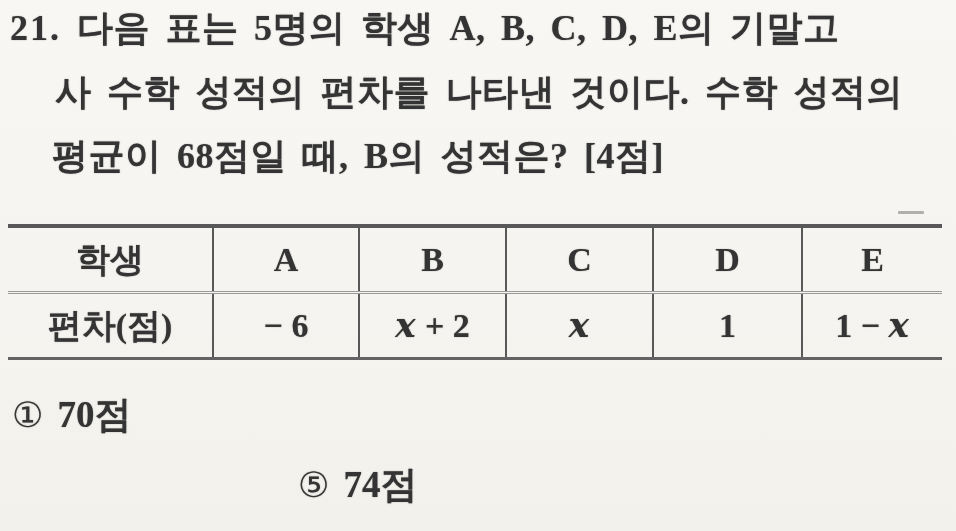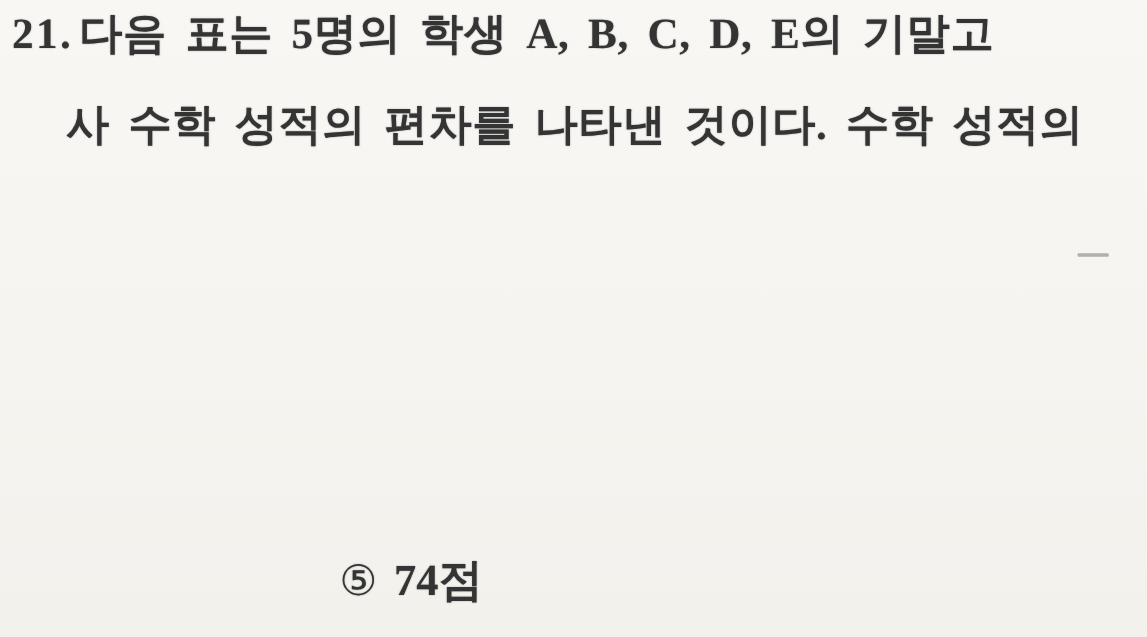--- a/index.html
+++ b/index.html
@@ -23,22 +23,22 @@
   }
   .q-line{
     position:absolute;
     white-space:nowrap;
     font-size:36px;
     line-height:44px;
     letter-spacing:.5px;
     word-spacing:6px;
   }
   #q-line1{top:6px;left:10px;}
-  #q-line1 .q-num{margin-right:5px;letter-spacing:2px;}
-  #q-line2{top:70px;left:55px;margin-top:12px;}
+  #q-line1 .q-num{margin-right:16px;letter-spacing:2px;}
+  #q-line2{top:70px;left:55px;}
   #q-line3{top:134px;left:52px;}
 
   .dev-table{
     position:absolute;
     top:224px;left:8px;width:934px;
     border-top:4px solid var(--line-strong);
     border-bottom:3px solid #636363;
   }
   .trow{display:grid;grid-template-columns:204px 146px 147px 147px 149px 141px;}
   .trow.hdr{border-bottom:3px double var(--line-soft);}
@@ -60,21 +60,21 @@
   .choice .marker{
     font-family:"DejaVu Sans","Liberation Sans",sans-serif;
     font-weight:400;
     font-size:35px;
     margin-right:14px;
   }
   #choice-1{top:392px;left:12px;}
   #choice-2{top:392px;left:298px;}
   #choice-3{top:392px;left:626px;}
   #choice-4{top:462px;left:10px;}
-  #choice-5{top:462px;left:283px;}
+  #choice-5{top:462px;left:298px;}
 
   .scan-artifact{
     position:absolute;
     top:211px;left:898px;
     width:26px;height:3px;
     background:#8a8a8a;
     opacity:.65;
     border-radius:1px;
   }
 </style>
@@ -82,21 +82,45 @@
 <body>
 
 <div class="page">
 
   <div class="q-line" id="q-line1">
     <span class="q-num">21.</span><span>다음 표는 5명의 학생 A, B, C, D, E의 기말고</span>
   </div>
   <div class="q-line" id="q-line2">
     <span>사 수학 성적의 편차를 나타낸 것이다. 수학 성적의</span>
   </div>
+  <div class="q-line" id="q-line3">
+    <span>평균이 68점일 때, B의 성적은? [4점]</span>
+  </div>
 
   <div class="scan-artifact"></div>
 
+  <div class="dev-table">
+    <div class="trow hdr">
+      <div class="cell">학생</div>
+      <div class="cell">A</div>
+      <div class="cell">B</div>
+      <div class="cell">C</div>
+      <div class="cell">D</div>
+      <div class="cell">E</div>
+    </div>
+    <div class="trow">
+      <div class="cell">편차(점)</div>
+      <div class="cell math">− 6</div>
+      <div class="cell math"><i>x</i> + 2</div>
+      <div class="cell math"><i>x</i></div>
+      <div class="cell math">1</div>
+      <div class="cell math">1 − <i>x</i></div>
+    </div>
+  </div>
 
+  <div class="choice" id="choice-1">
+    <span class="marker">①</span><span>70점</span>
+  </div>
   <div class="choice" id="choice-5">
     <span class="marker">⑤</span><span>74점</span>
   </div>
 
 </div>
 
 </body></html>

